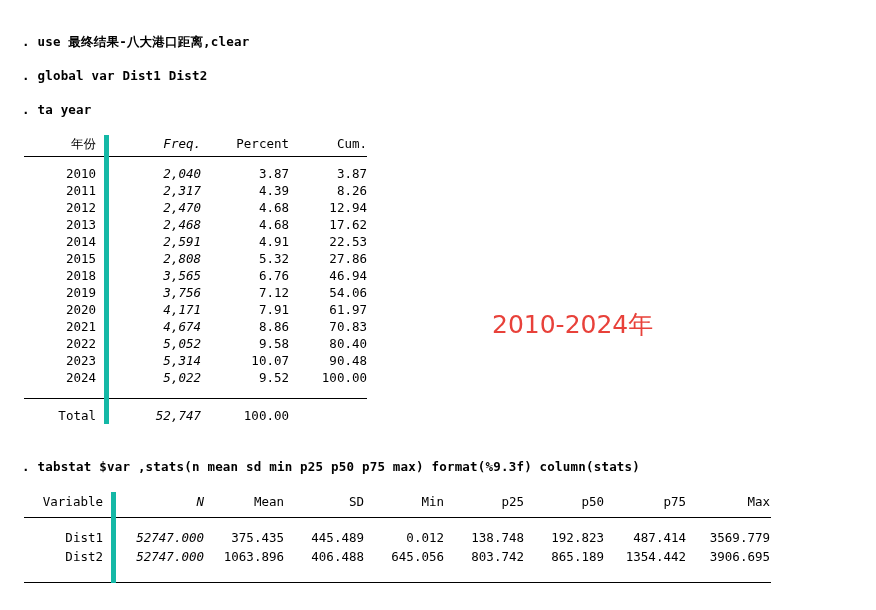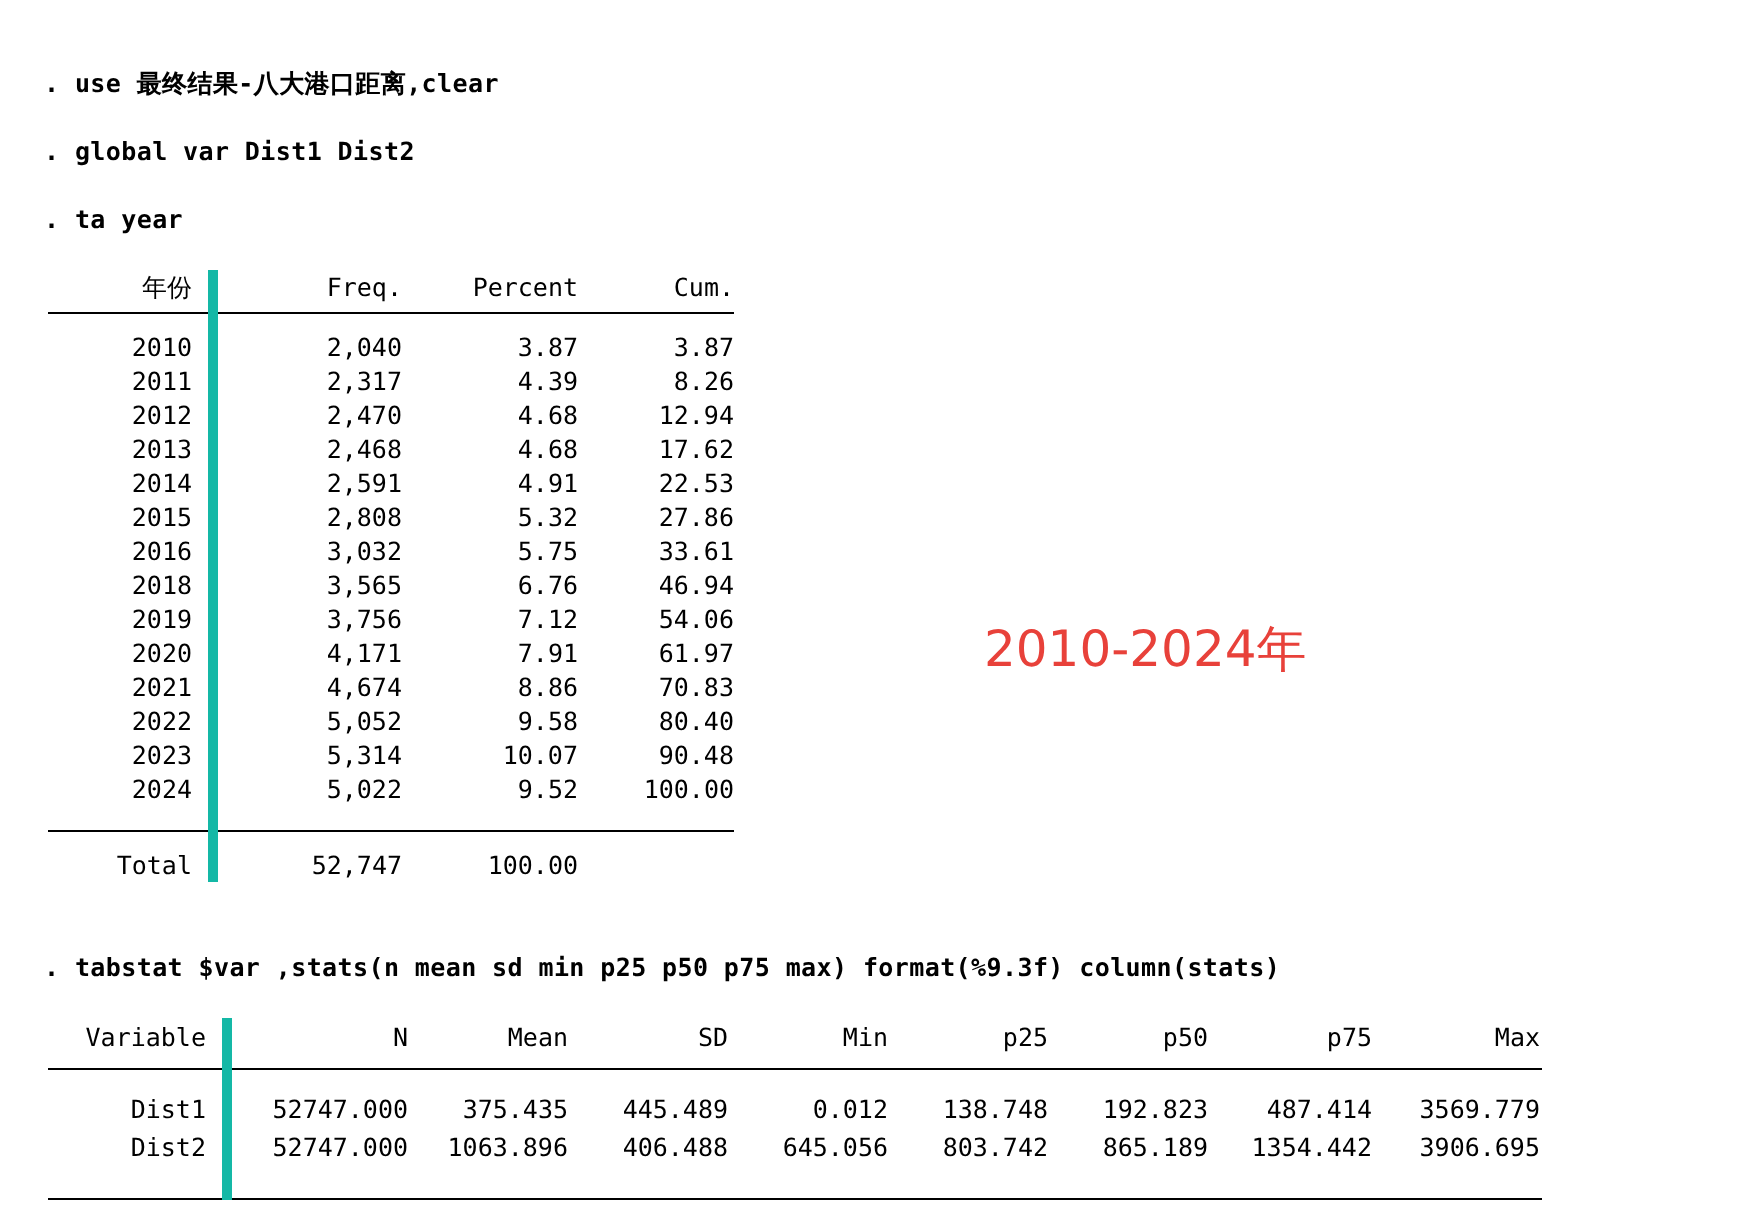--- a/index.html
+++ b/index.html
@@ -47,20 +47,21 @@
   }
   .tbl .colhead {
     padding-bottom: 3px;
   }
   .vrule {
     border-right: 5px solid #14b8a6;
     padding-right: 8px !important;
   }
   .afterrule {
     padding-left: 8px !important;
+    font-style: italic;
   }
   .hrule td {
     border-bottom: 1px solid #000000;
     height: 4px;
     font-size: 0;
     line-height: 0;
   }
   .spacer td {
     height: 8px;
     font-size: 0;
@@ -158,26 +159,20 @@
       <td class="vrule num">2014</td>
       <td class="afterrule num">2,591</td>
       <td class="num">4.91</td>
       <td class="num">22.53</td>
     </tr>
     <tr>
       <td class="vrule num">2015</td>
       <td class="afterrule num">2,808</td>
       <td class="num">5.32</td>
       <td class="num">27.86</td>
-    </tr>
-    <tr>
-      <td class="vrule num">2016</td>
-      <td class="afterrule num">3,032</td>
-      <td class="num">5.75</td>
-      <td class="num">33.61</td>
     </tr>
     <tr>
       <td class="vrule num">2018</td>
       <td class="afterrule num">3,565</td>
       <td class="num">6.76</td>
       <td class="num">46.94</td>
     </tr>
     <tr>
       <td class="vrule num">2019</td>
       <td class="afterrule num">3,756</td>

